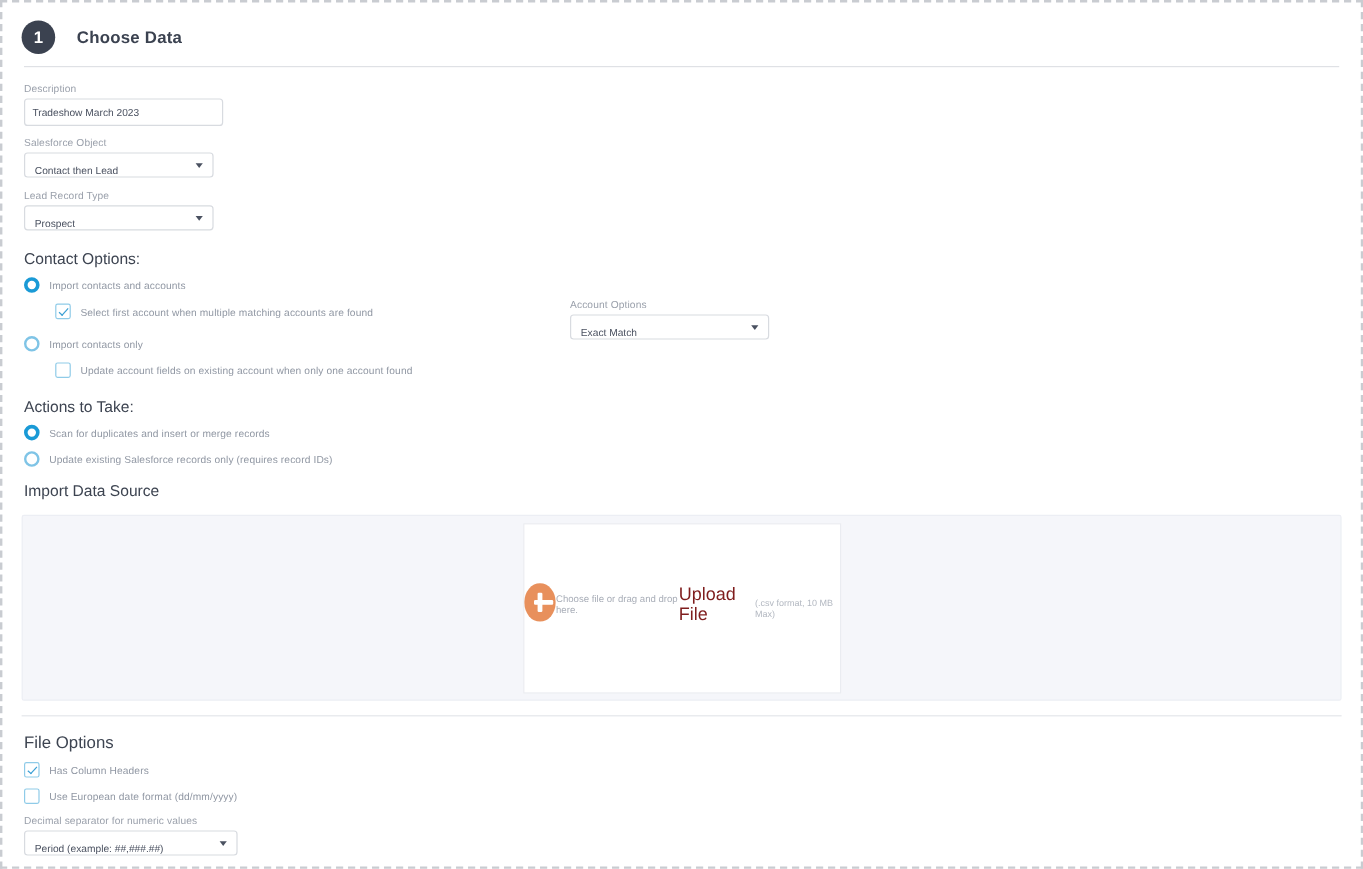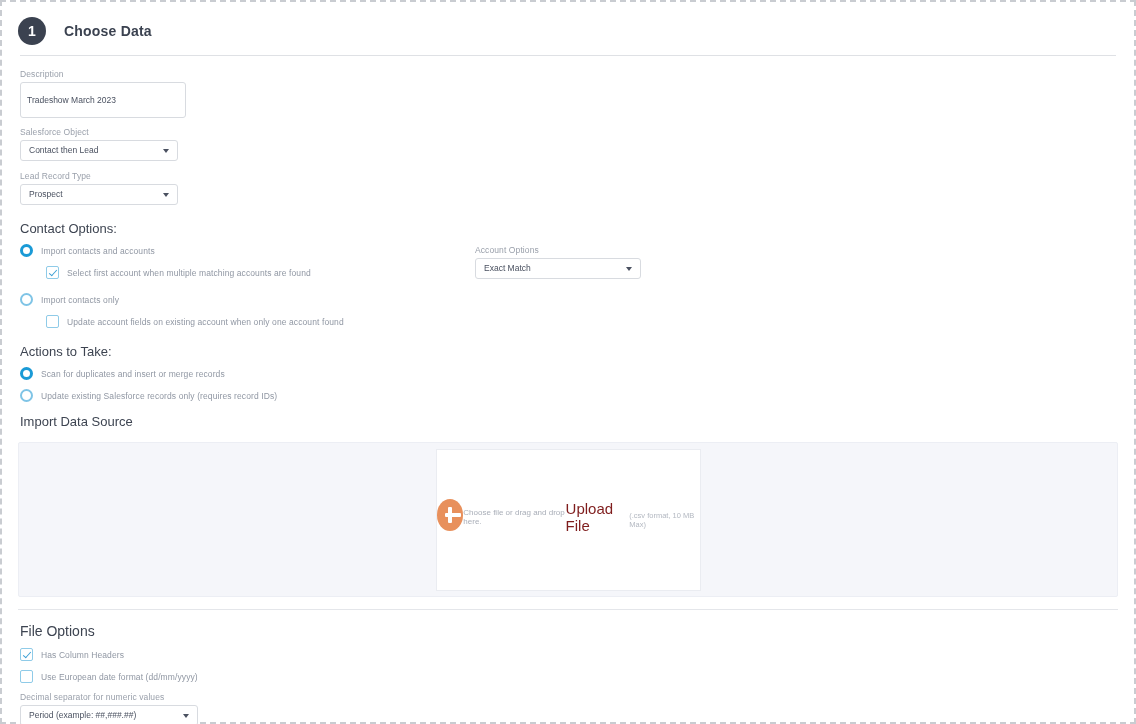--- a/index.html
+++ b/index.html
@@ -58,41 +58,41 @@
   .body { padding: 0 18px; }
 
   .field-label {
     font-size: 8.5px;
     color: #9aa0ab;
     margin-bottom: 3px;
     letter-spacing: .1px;
   }
   .text-input {
     width: 166px;
-    height: 36px;
+    height: 23px;
     border: 1px solid #d8dbe0;
     border-radius: 3px;
     background: #fff;
     font-size: 8.5px;
     color: #4a5160;
     padding: 0 6px;
     display: flex;
     align-items: center;
   }
   .select {
     position: relative;
     height: 21px;
     border: 1px solid #d8dbe0;
     border-radius: 3px;
     background: #fff;
     font-size: 8.5px;
     color: #4a5160;
     padding: 4px 20px 0 8px;
     display: flex;
-    align-items: flex-start;
+    align-items: flex-end;
   }
   .select .caret {
     position: absolute;
     right: 8px; top: 50%;
     width: 0; height: 0;
     margin-top: -2px;
     border-left: 3.5px solid transparent;
     border-right: 3.5px solid transparent;
     border-top: 4px solid #4a5160;
   }
@@ -156,21 +156,21 @@
   }
   .opt-label {
     font-size: 8.5px;
     color: #9097a3;
     letter-spacing: .1px;
   }
 
   .contact-opts { position: relative; margin-top: 2px; }
   .account-opt-wrap {
     position: absolute;
-    left: 455px; top: 1px;
+    left: 455px; top: 18px;
     width: 166px;
   }
 
   
   .dropzone {
     margin: 13px 16px 0 16px;
     height: 155px;
     background: #f5f6fa;
     border: 1px solid #eceef4;
     border-radius: 2px;

